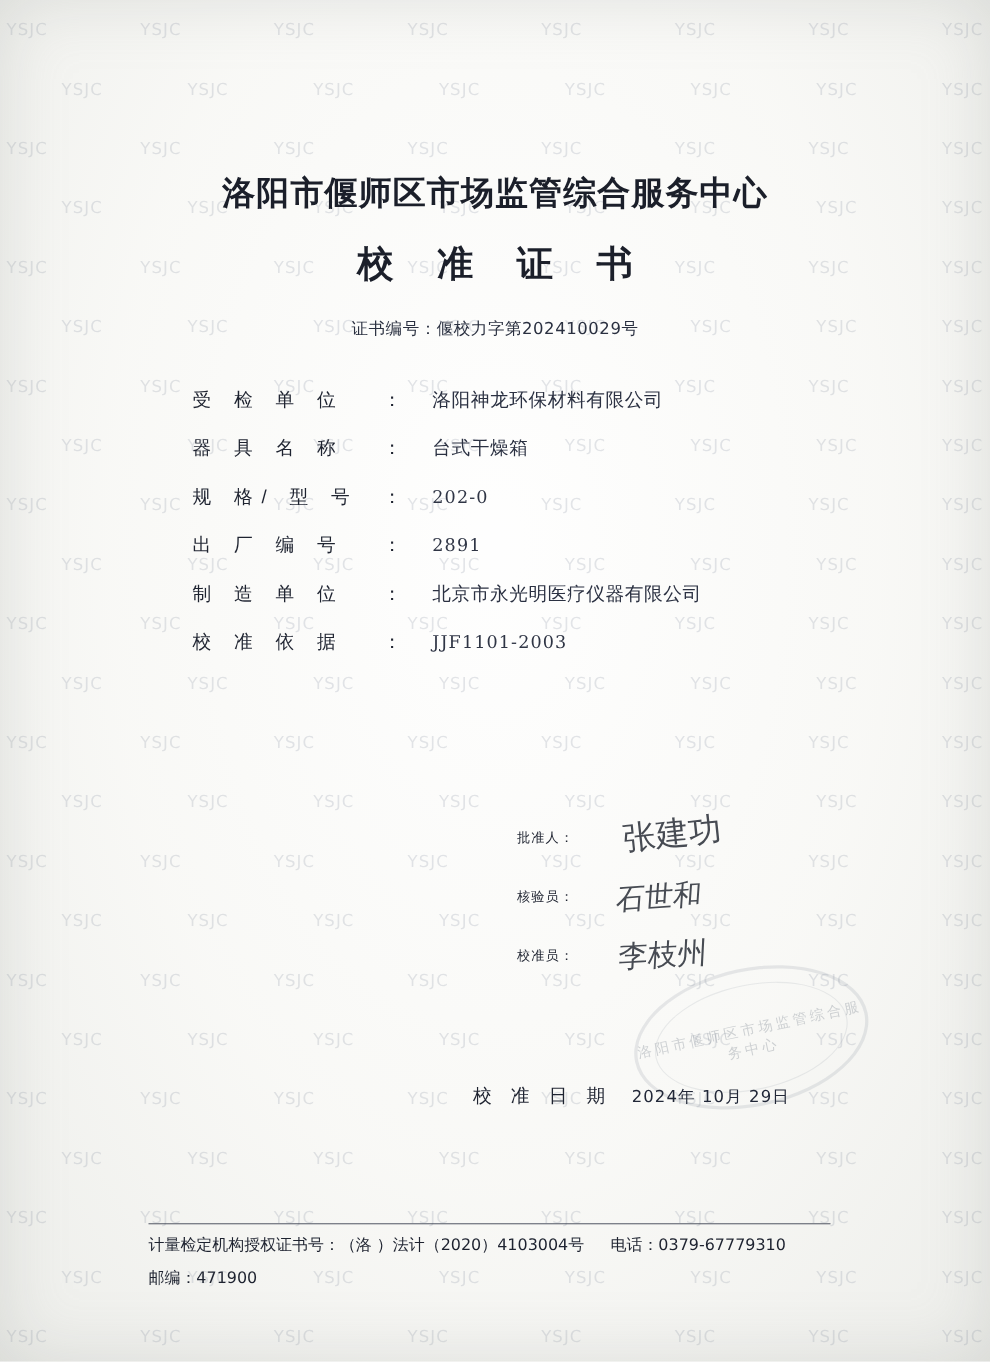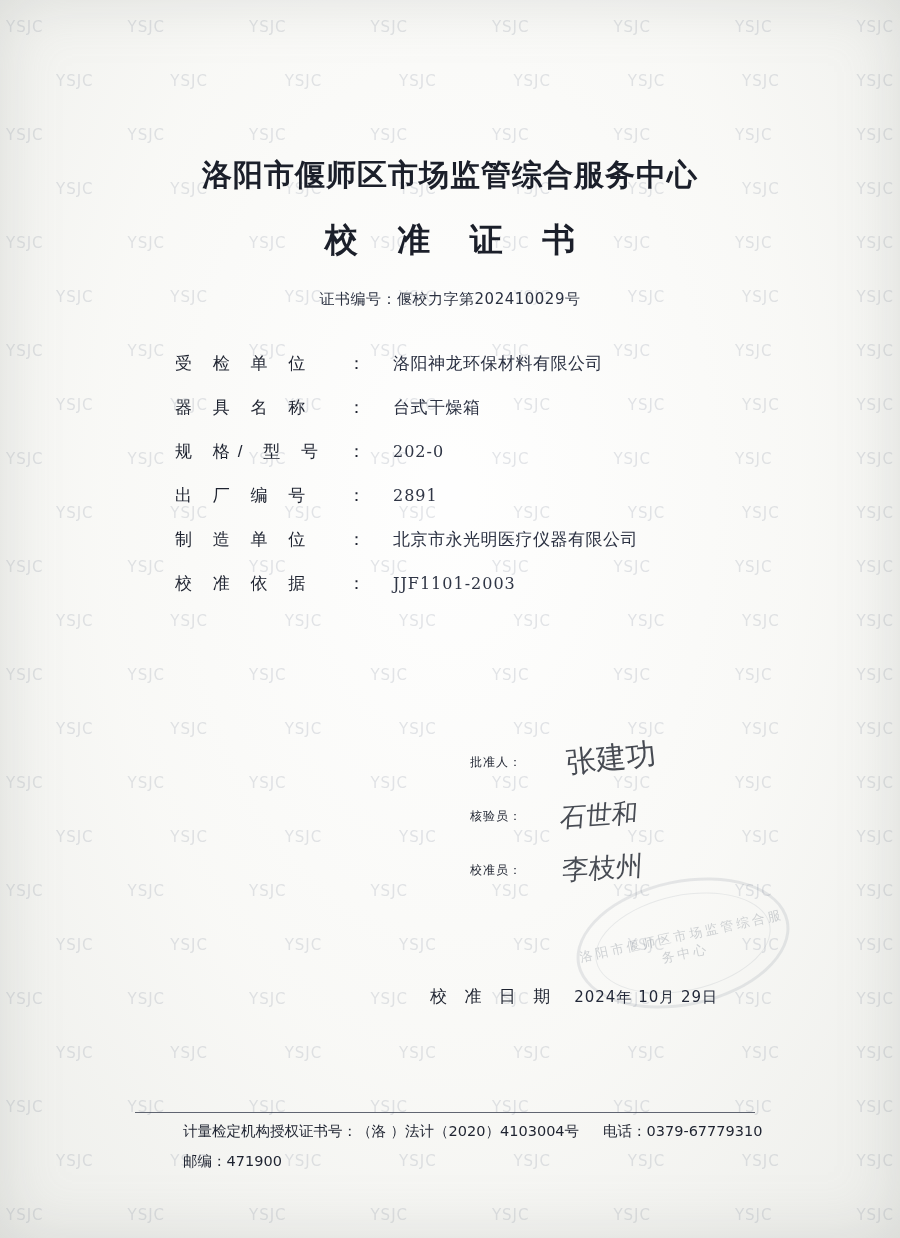--- a/index.html
+++ b/index.html
@@ -247,21 +247,20 @@
     top: 1122px;
     width: 630px;
     font-family: "DejaVu Sans", sans-serif;
     font-size: 14.5px;
     color: #1e2330;
   }
   .footer-row {
     display: flex;
     height: 30px;
     align-items: baseline;
-    margin-left: 48px;
   }
   .footer-left { width: 420px; flex: 0 0 420px; }
   .footer-row.indent .footer-left { padding-left: 32px; }
   .footer-right { flex: 1; }
 </style>
 </head>
 <body>
 
 <div class="page">
 

